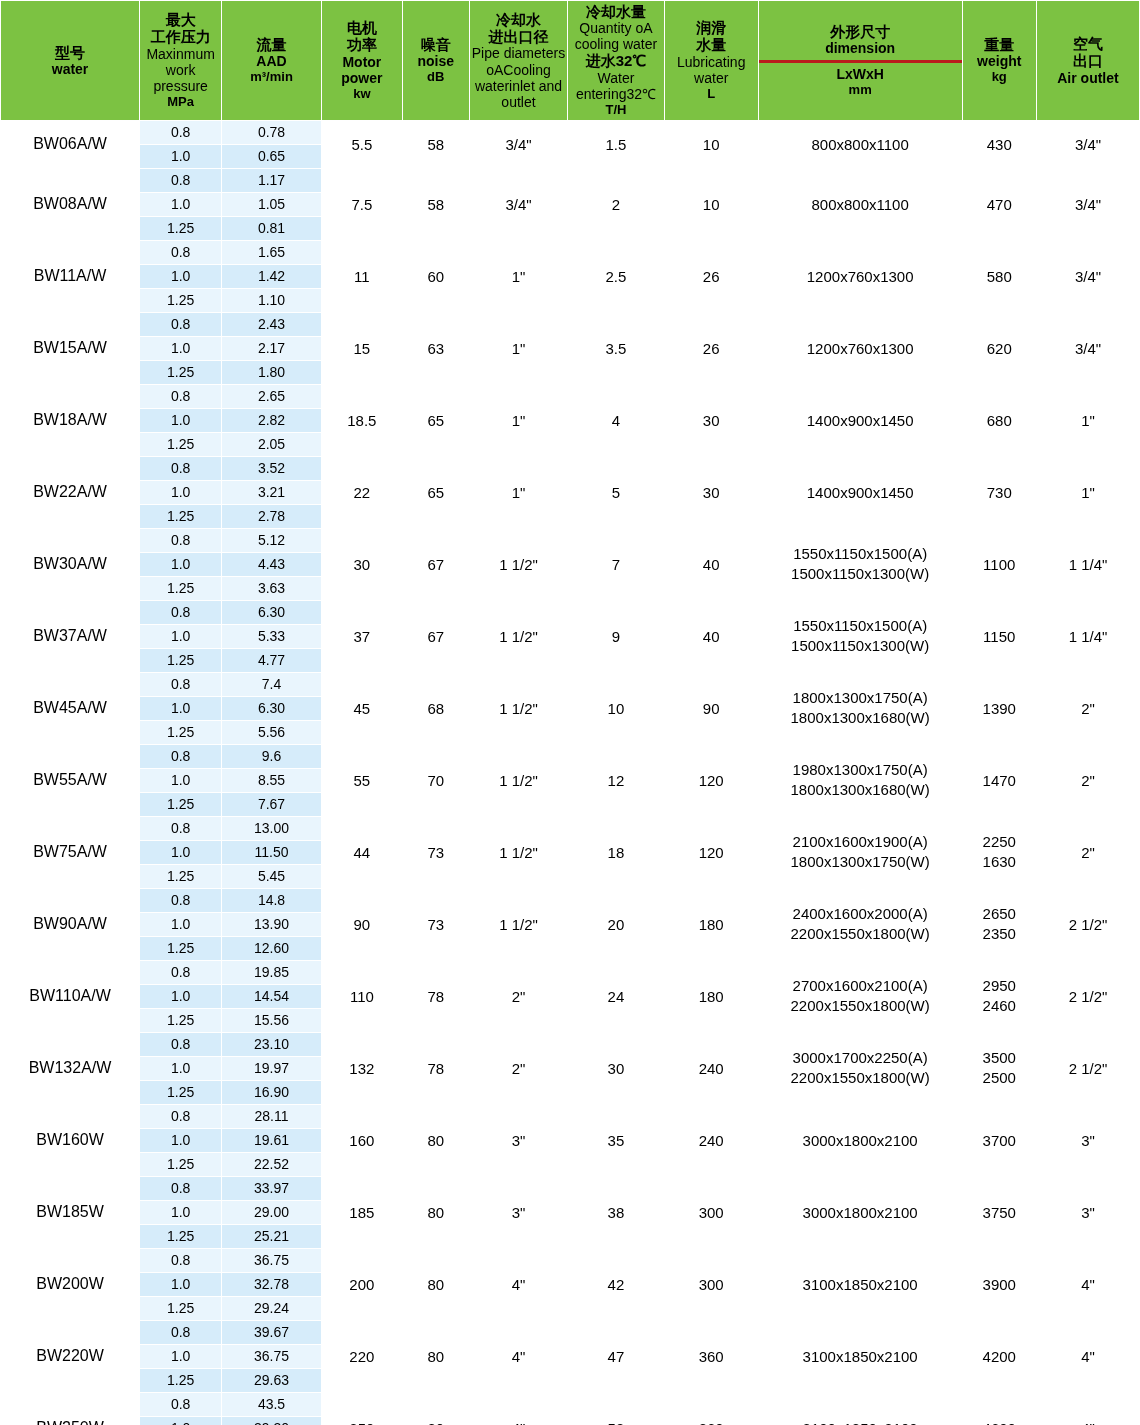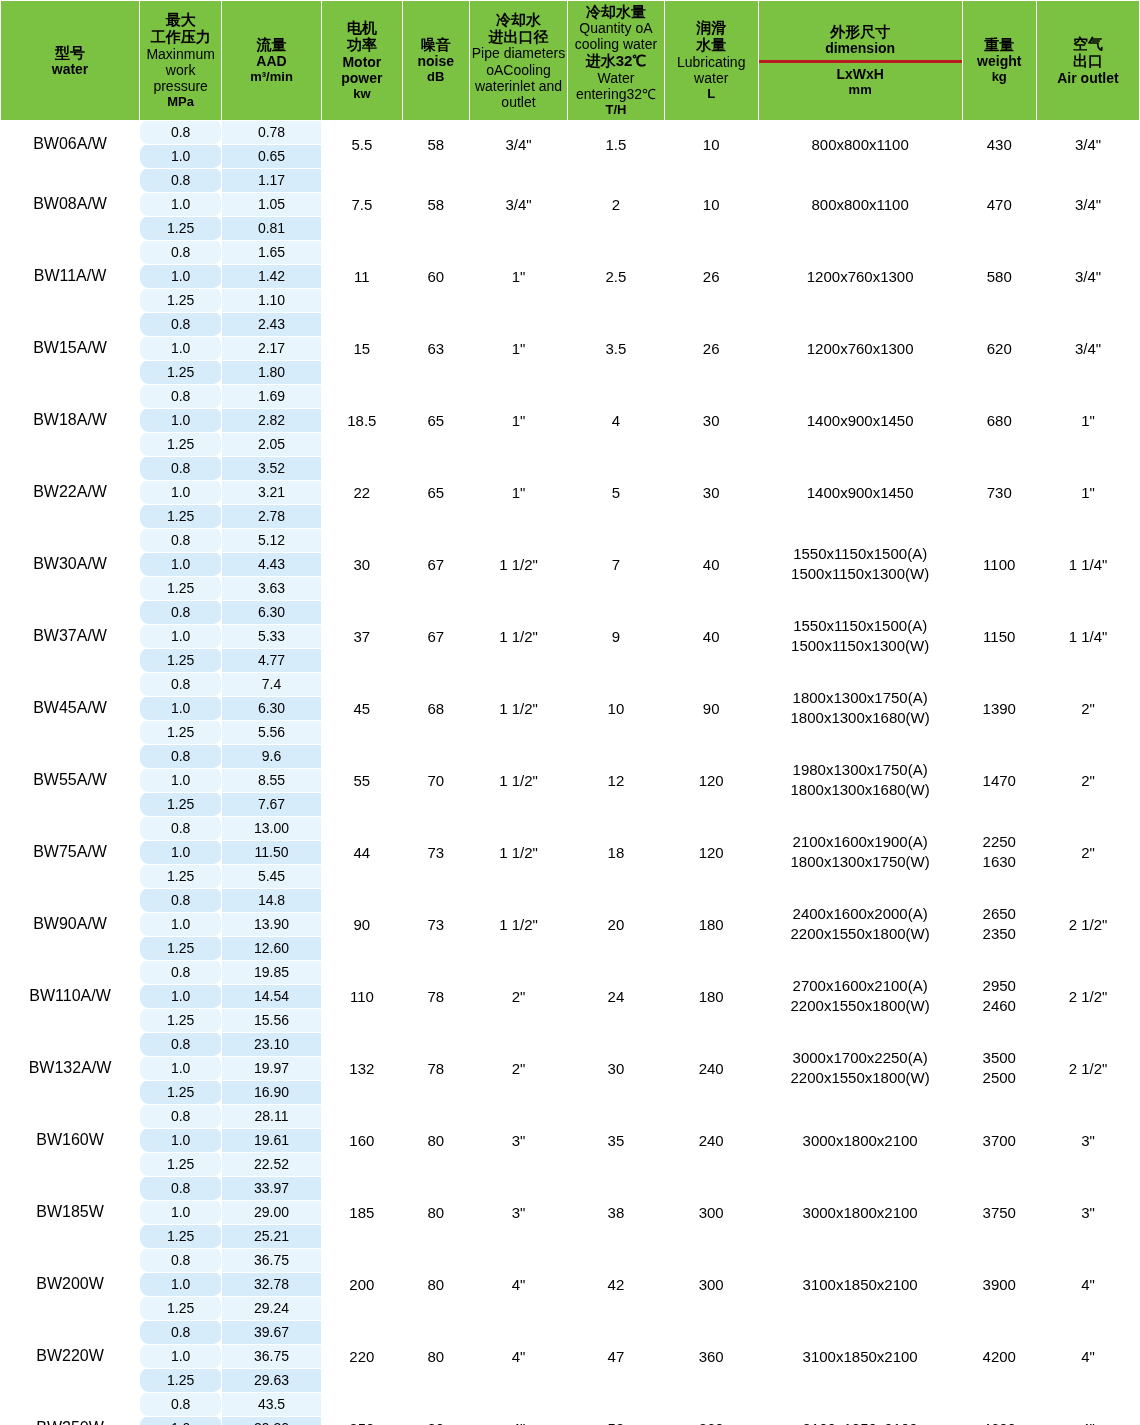--- a/index.html
+++ b/index.html
@@ -73,21 +73,20 @@
     background: #e9f5fd;
   }
   td.press, td.flow {
     font-size: 14px;
     height: 23px;
     line-height: 23px;
     padding: 0;
   }
   td.press {
     border-right: 1px solid #ffffff;
-    border-radius: 9px;
   }
   .dim-two {
     line-height: 1.35;
   }
   .wt-two {
     line-height: 1.35;
   }
 </style>
 </head>
 <body>
@@ -251,21 +250,21 @@
         <td class="press paleband">1.0</td>
         <td class="flow paleband">2.17</td>
       </tr>
       <tr>
         <td class="press lightband">1.25</td>
         <td class="flow lightband">1.80</td>
       </tr>
       <tr>
         <td class="model" rowspan="3">BW18A/W</td>
         <td class="press paleband">0.8</td>
-        <td class="flow paleband">1.69</td>
+        <td class="flow paleband">2.65</td>
         <td rowspan="3">18.5</td>
         <td rowspan="3">65</td>
         <td rowspan="3">1"</td>
         <td rowspan="3">4</td>
         <td rowspan="3">30</td>
         <td rowspan="3">1400x900x1450</td>
         <td rowspan="3">680</td>
         <td rowspan="3">1"</td>
       </tr>
       <tr>

